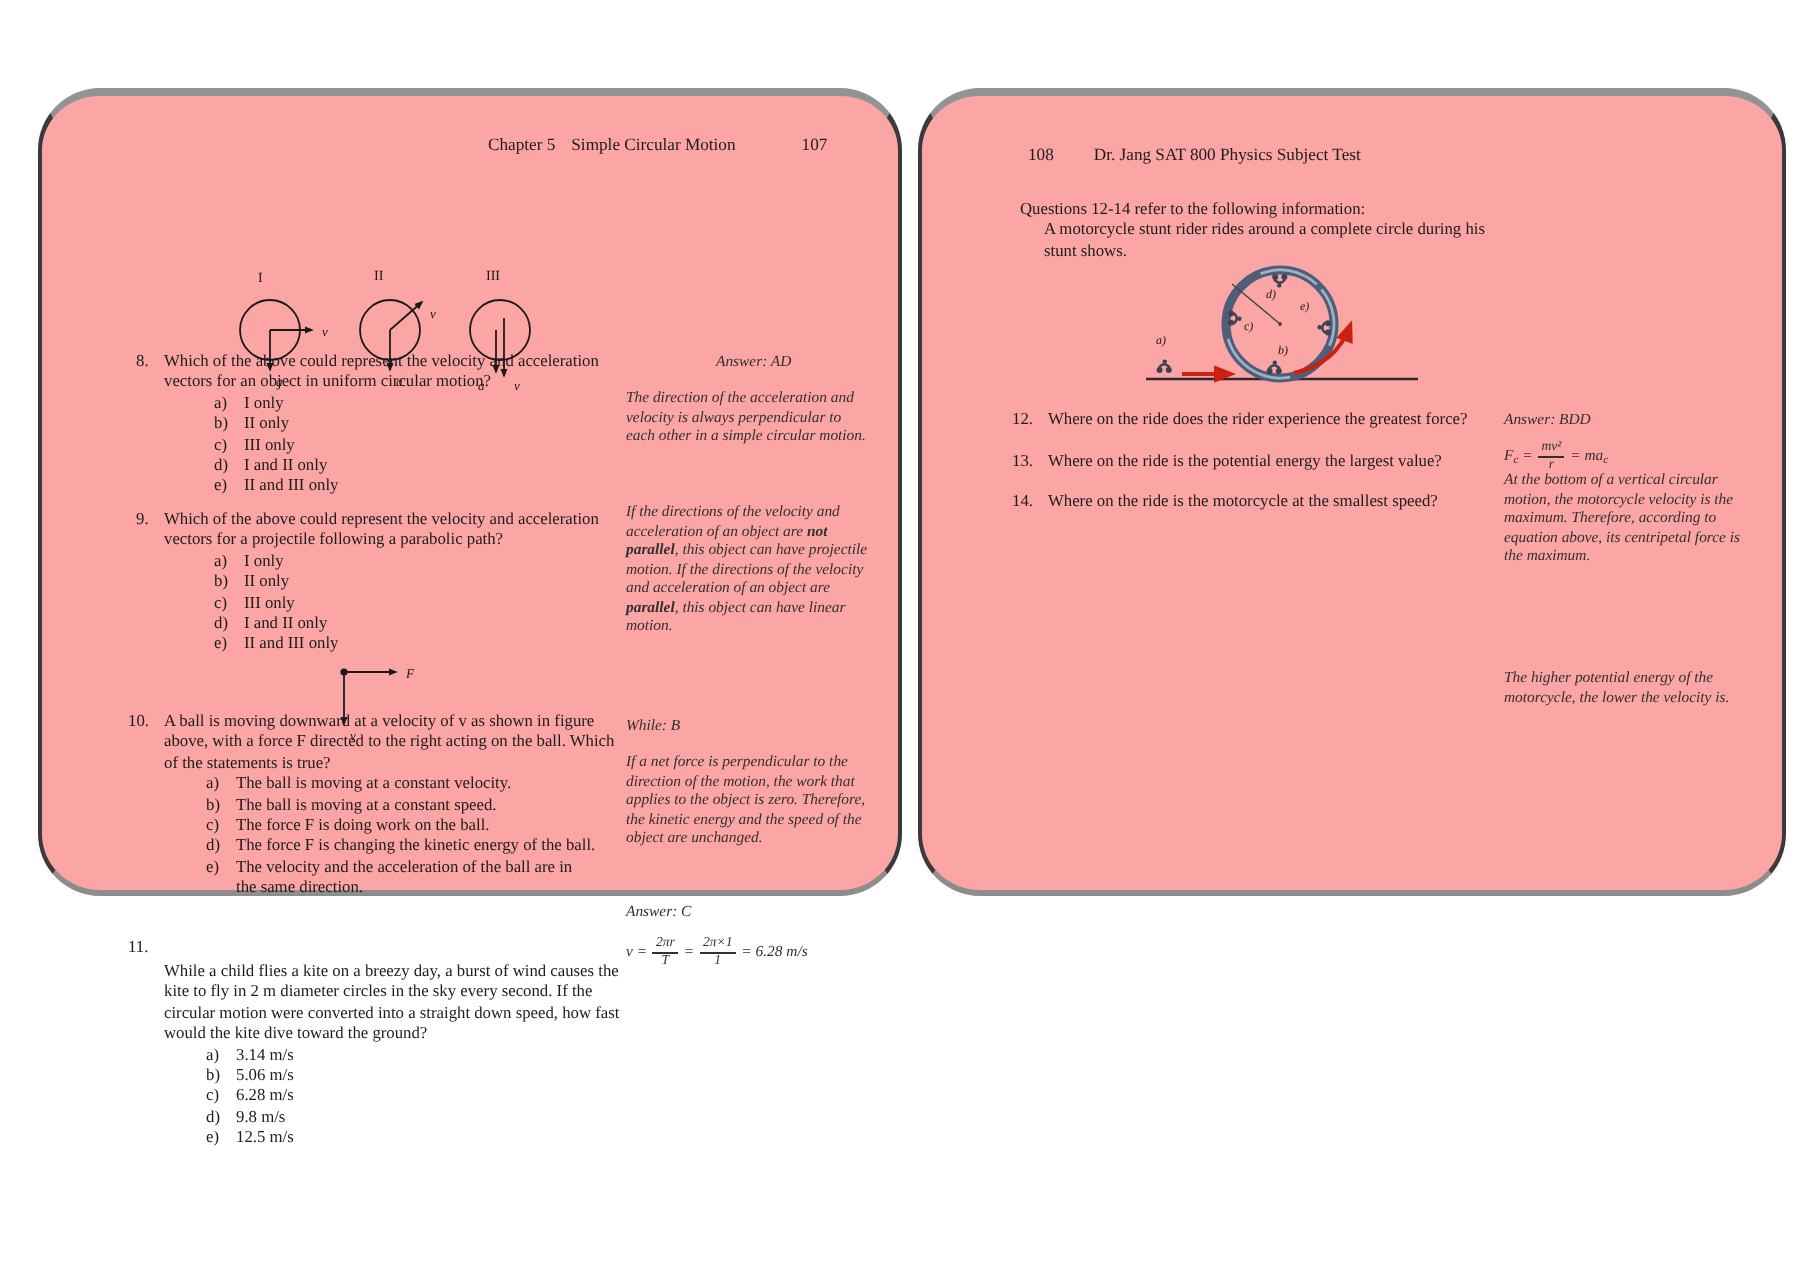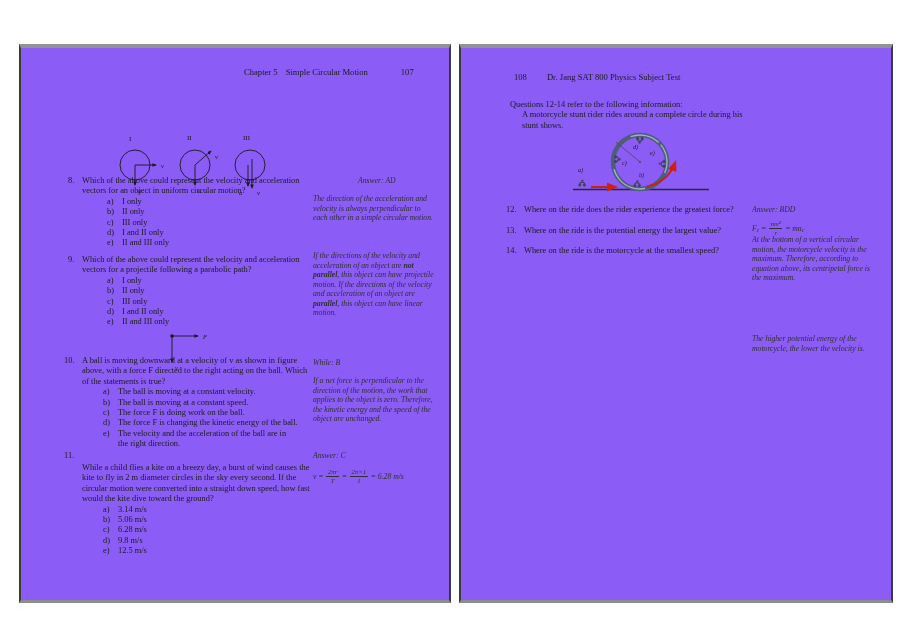--- a/index.html
+++ b/index.html
@@ -1,23 +1,23 @@
 <!DOCTYPE html>
 <html><head>
 <meta charset="utf-8">
 <style>
   html,body{margin:0;padding:0}
   body{
     width:910px;height:644px;position:relative;overflow:hidden;
     background:#ffffff;font-family:"Liberation Serif",serif;color:#1a1a1a;
   }
   .page{
-    position:absolute;top:44px;height:559px;background:#8b5cf6;box-sizing:border-box;
+    position:absolute;top:44px;height:404px;background:#fca5a5;box-sizing:border-box;
     border-left:2px solid #3a3a3a;border-right:2px solid #3a3a3a;
-    border-top:4px solid #939393;border-bottom:3px solid #8d8d8d;
+    border-top:4px solid #939393;border-bottom:3px solid #8d8d8d;border-radius:31px;
   }
   #page-left{left:19px;width:432px}
   #page-right{left:459px;width:434px}
   .t{position:absolute;font-size:8.4px;line-height:10.4px;color:#1c1c1c}
   .hdr{font-size:8.6px;white-space:nowrap}
   .q{position:absolute}
   .qnum{position:absolute;left:0;top:0}
   .qbody{margin-left:14px}
   .qbody2{margin-left:18px}
   .nowrap{white-space:nowrap}
@@ -164,26 +164,26 @@
       <div class="ch">
           <span class="chk" style="margin-left:21px;">c)</span>
           <span>The force F is doing work on the ball.</span>
         </div>
       <div class="ch">
           <span class="chk" style="margin-left:21px;">d)</span>
           <span>The force F is changing the kinetic energy of the ball.</span>
         </div>
       <div class="ch">
           <span class="chk" style="margin-left:21px;">e)</span>
-          <span style="width:175px;">The velocity and the acceleration of the ball are in the right direction.</span>
+          <span style="width:175px;">The velocity and the acceleration of the ball are in the same direction.</span>
         </div>
     </div>
   </div>
 
-  <div class="q t" style="top:403px;left:43px;">
+  <div class="q t" style="top:421px;left:43px;">
     <span class="qnum">11.</span>
     <div class="qbody2" style="width:234px;margin-top:12px;">
       <div>While a child flies a kite on a breezy day, a burst of wind causes the kite to fly in 2 m diameter circles in the sky every second. If the circular motion were converted into a straight down speed, how fast would the kite dive toward the ground?</div>
       <div class="ch">
           <span class="chk" style="margin-left:21px;">a)</span>
           <span>3.14 m/s</span>
         </div>
       <div class="ch">
           <span class="chk" style="margin-left:21px;">b)</span>
           <span>5.06 m/s</span>

